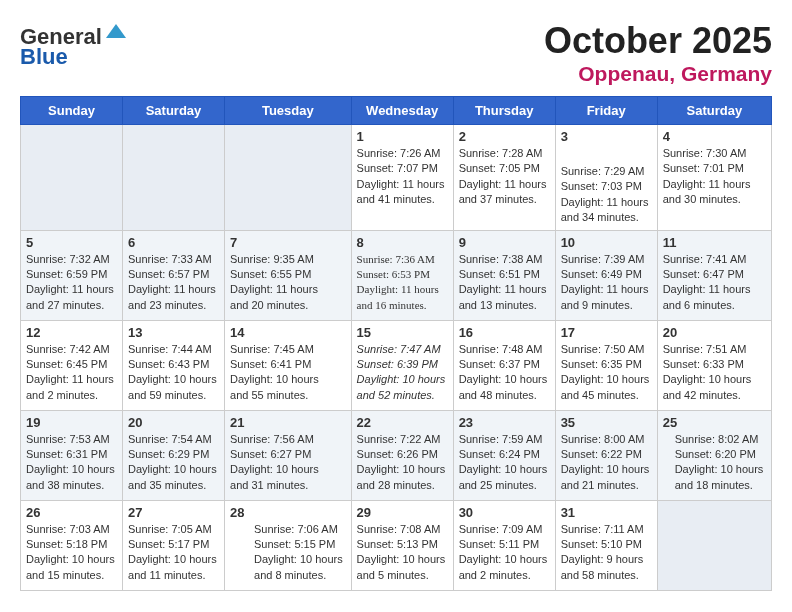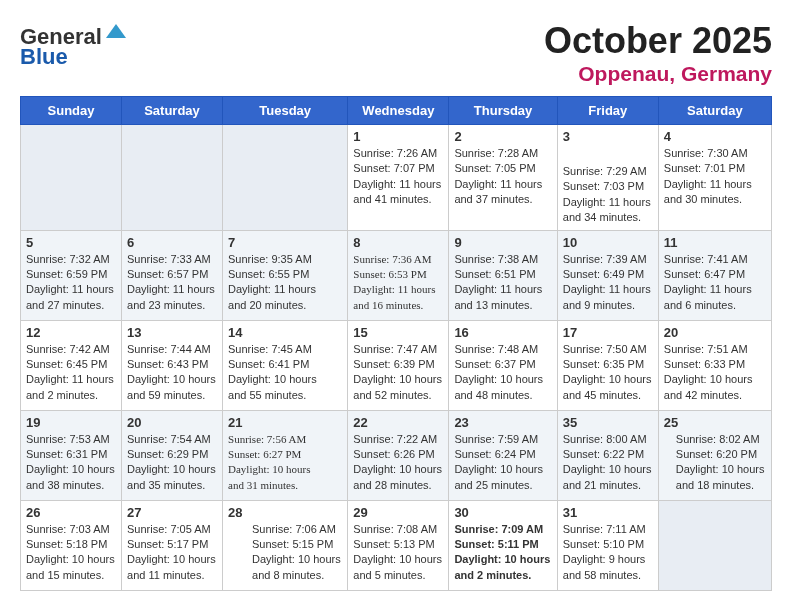--- a/index.html
+++ b/index.html
@@ -219,21 +219,21 @@
         </td>
         <td>
           <span class="day-num">14</span>
           <div class="day-info" style="white-space: pre-line;">Sunrise: 7:45 AM
 Sunset: 6:41 PM
 Daylight: 10 hours
 and 55 minutes.</div>
         </td>
         <td>
           <span class="day-num">15</span>
-          <div class="day-info" style="white-space: pre-line;">Sunrise: 7:47 AM
+          <div class="day-info" style="white-space: pre-line; font-style: italic;">Sunrise: 7:47 AM
 Sunset: 6:39 PM
 Daylight: 10 hours
 and 52 minutes.</div>
         </td>
         <td>
           <span class="day-num">16</span>
           <div class="day-info" style="white-space: pre-line;">Sunrise: 7:48 AM
 Sunset: 6:37 PM
 Daylight: 10 hours
 and 48 minutes.</div>
@@ -263,21 +263,21 @@
         </td>
         <td>
           <span class="day-num">20</span>
           <div class="day-info" style="white-space: pre-line;">Sunrise: 7:54 AM
 Sunset: 6:29 PM
 Daylight: 10 hours
 and 35 minutes.</div>
         </td>
         <td>
           <span class="day-num">21</span>
-          <div class="day-info" style="white-space: pre-line; font-family: Liberation Serif, serif;">Sunrise: 7:56 AM
+          <div class="day-info" style="white-space: pre-line;">Sunrise: 7:56 AM
 Sunset: 6:27 PM
 Daylight: 10 hours
 and 31 minutes.</div>
         </td>
         <td>
           <span class="day-num">22</span>
           <div class="day-info" style="white-space: pre-line;">Sunrise: 7:22 AM
 Sunset: 6:26 PM
 Daylight: 10 hours
 and 28 minutes.</div>
@@ -328,21 +328,21 @@
         </td>
         <td>
           <span class="day-num">29</span>
           <div class="day-info" style="white-space: pre-line;">Sunrise: 7:08 AM
 Sunset: 5:13 PM
 Daylight: 10 hours
 and 5 minutes.</div>
         </td>
         <td>
           <span class="day-num">30</span>
-          <div class="day-info" style="white-space: pre-line; font-weight: bold;">Sunrise: 7:09 AM
+          <div class="day-info" style="white-space: pre-line;">Sunrise: 7:09 AM
 Sunset: 5:11 PM
 Daylight: 10 hours
 and 2 minutes.</div>
         </td>
         <td>
           <span class="day-num">31</span>
           <div class="day-info" style="white-space: pre-line;">Sunrise: 7:11 AM
 Sunset: 5:10 PM
 Daylight: 9 hours
 and 58 minutes.</div>

